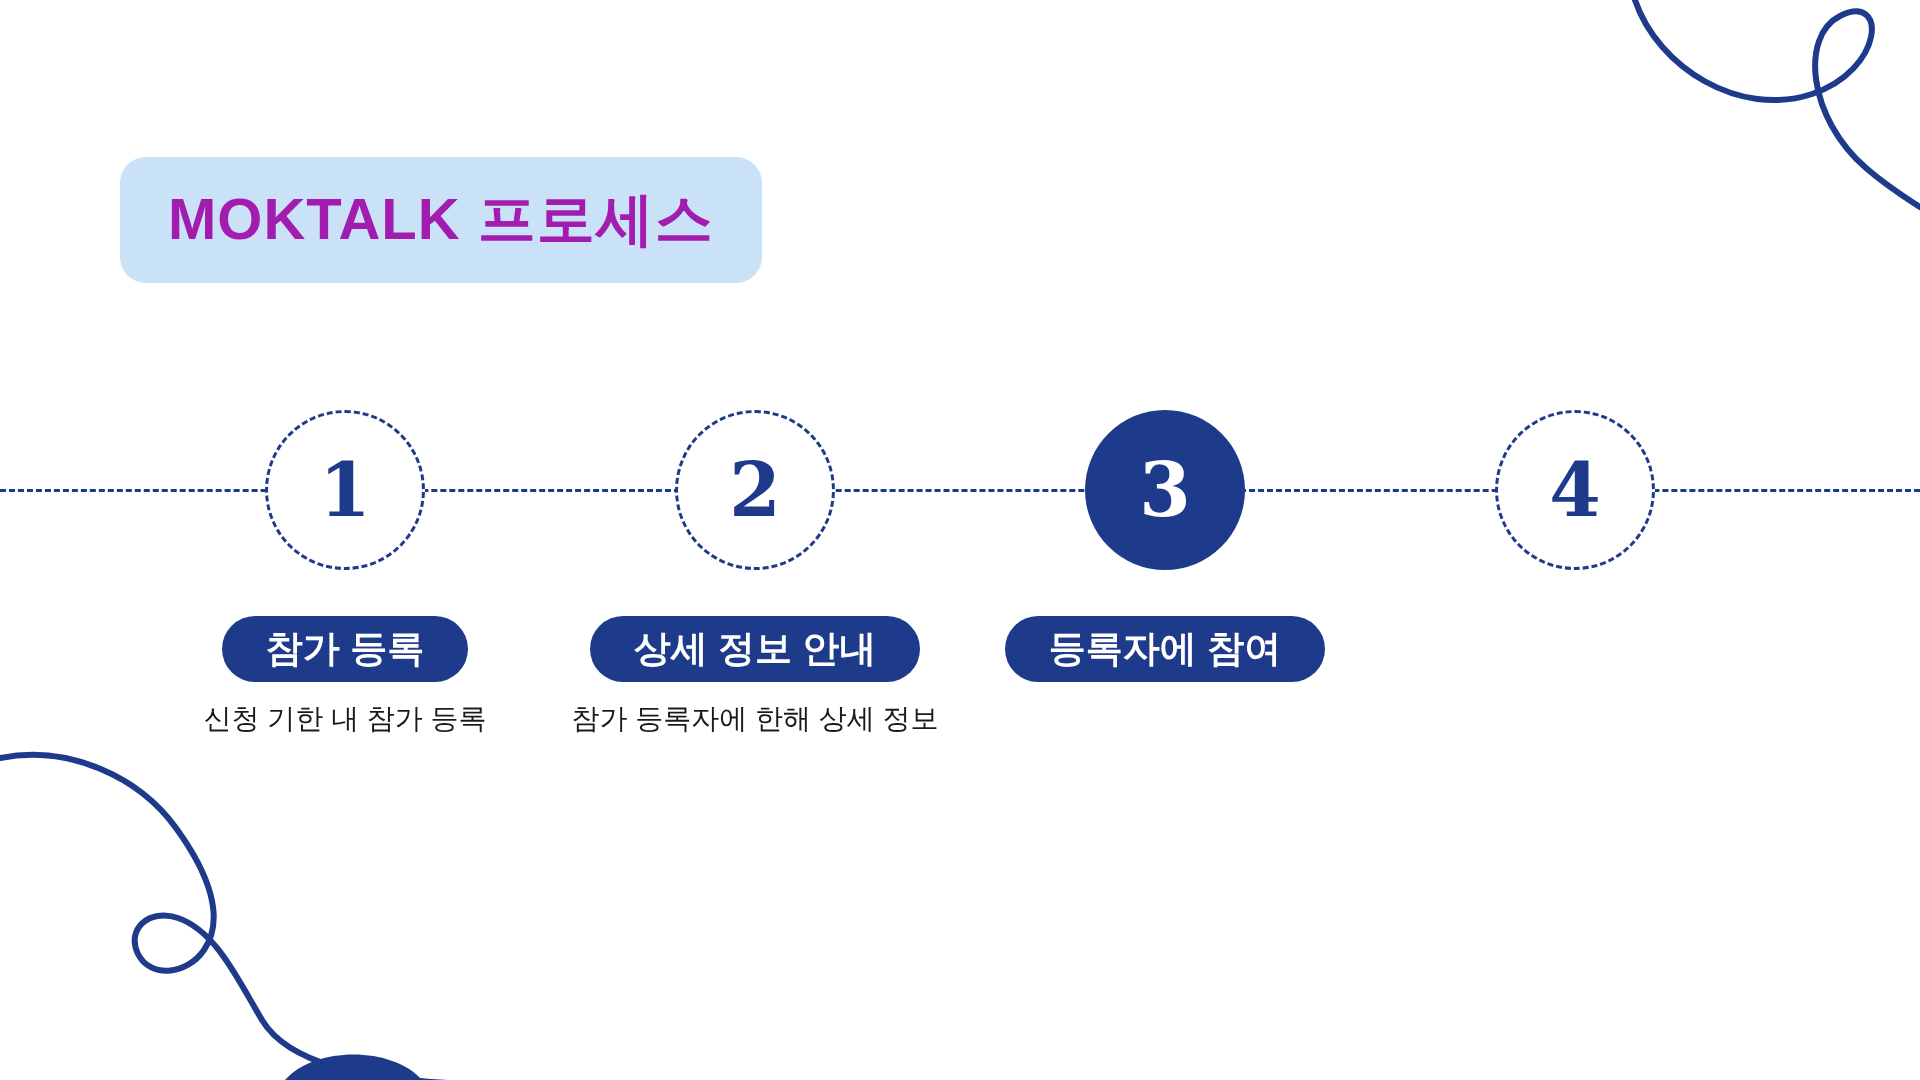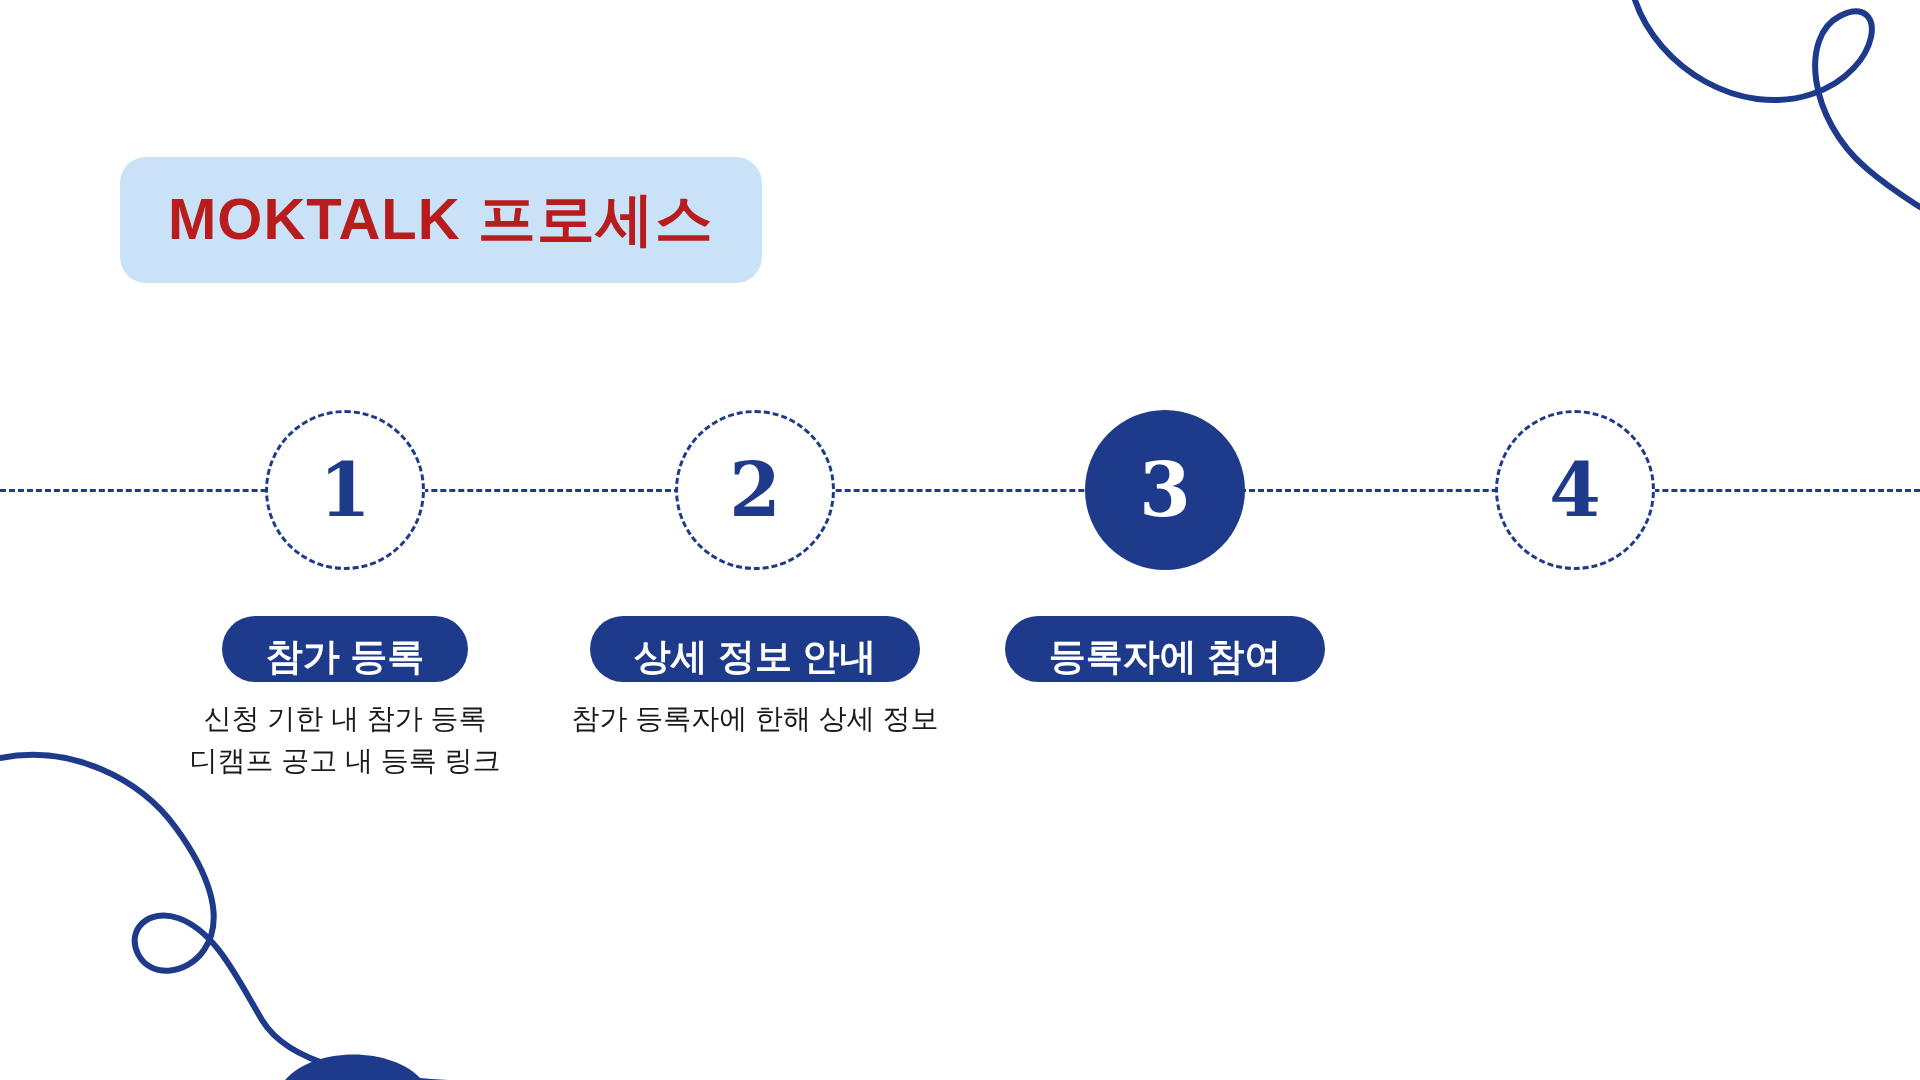--- a/index.html
+++ b/index.html
@@ -25,21 +25,21 @@
     left: 120px;
     top: 157px;
     background: #c9e2f7;
     border-radius: 26px;
     padding: 24px 48px;
   }
   .title-badge .title-text {
     font-size: 58px;
     font-weight: 800;
     letter-spacing: 1px;
-    color: #b91c1c;
+    color: #a21caf;
     white-space: nowrap;
   }
 
   
   .timeline-line {
     position: absolute;
     top: 489px;
     left: 0;
     width: 100%;
     height: 0;
@@ -85,33 +85,33 @@
     border: none;
   }
   .step.active .circle .num { color: #ffffff; }
 
   .pill {
     margin-top: 46px;
     background: #1e3a8a;
     border-radius: 999px;
     height: 66px;
     display: flex;
-    align-items: flex-end;
+    align-items: center;
     padding: 0 44px;
   }
   .pill span {
     color: #ffffff;
     font-size: 37px;
     font-weight: 700;
     white-space: nowrap;
   }
 
   .desc {
     margin-top: 16px;
-    text-align: center;
+    text-align: right;
     color: #1a1a1a;
     font-size: 28px;
     line-height: 1.5;
     white-space: nowrap;
   }
 </style>
 </head>
 <body>
 
 <div class="canvas">
@@ -135,21 +135,20 @@
 
     <div class="step">
       <div class="circle">
         <span class="num">1</span>
       </div>
       <div class="pill">
         <span>참가 등록</span>
       </div>
       <div class="desc">
         <div>신청 기한 내 참가 등록</div>
-        <div>디캠프 공고 내 등록 링크</div>
       </div>
     </div>
 
     <div class="step">
       <div class="circle">
         <span class="num">2</span>
       </div>
       <div class="pill">
         <span>상세 정보 안내</span>
       </div>

